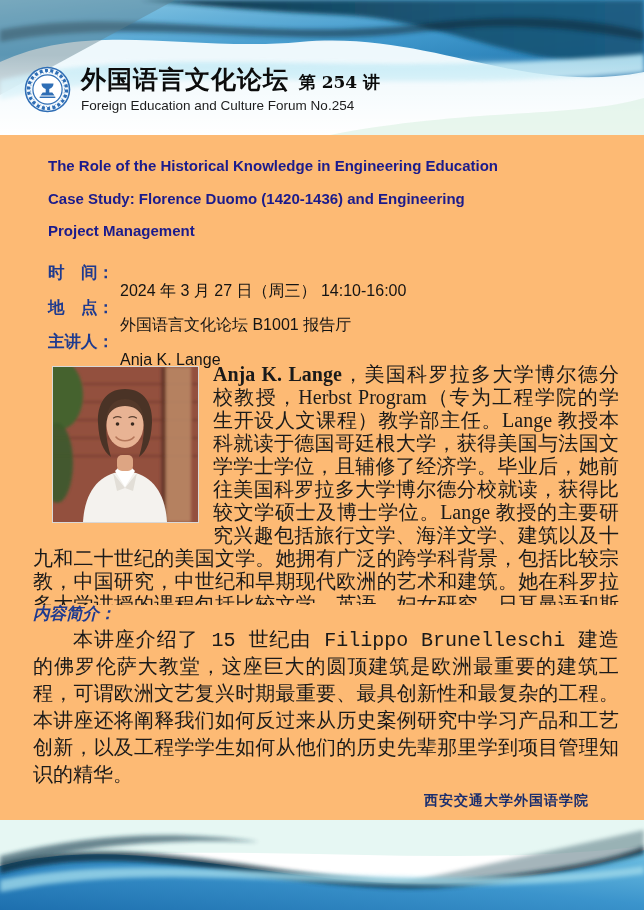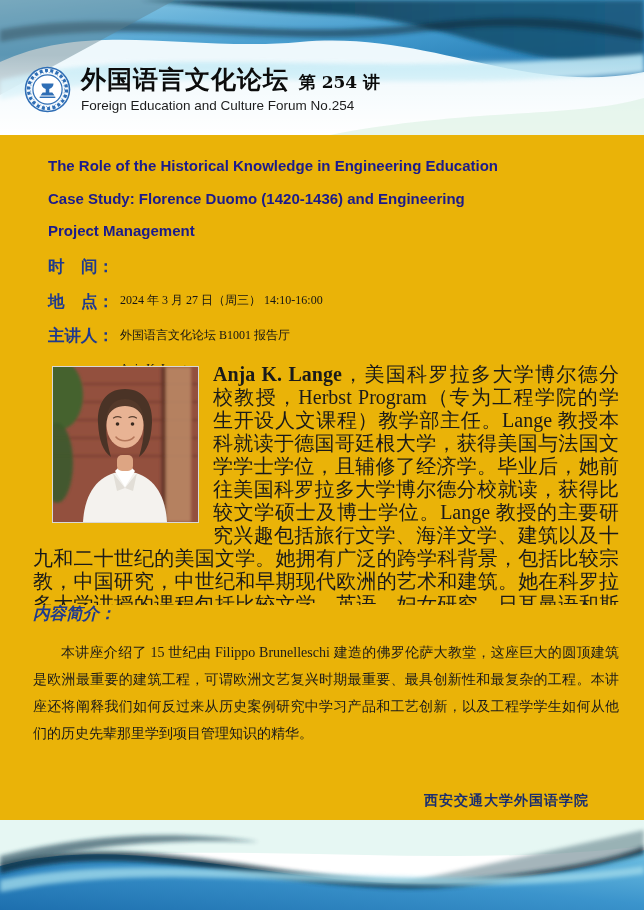--- a/index.html
+++ b/index.html
@@ -1,18 +1,18 @@
 <!DOCTYPE html>
 <html><head>
 <meta charset="utf-8">
 <style>
   html,body{margin:0;padding:0;background:#cfd4d8;}
   .poster{
     position:relative;width:644px;height:910px;margin:0 auto;
-    background:#eab308;overflow:hidden;
+    background:#fdba74;overflow:hidden;
     font-family:"Liberation Sans",sans-serif;
   }
   
   .top-banner{position:absolute;top:0;left:0;width:644px;height:135px;}
   .top-banner svg{display:block;}
   .header-row{
     position:absolute;top:66px;left:24px;display:flex;align-items:center;gap:10px;
   }
   .logo{width:47px;height:47px;flex:0 0 auto;}
   .header-titles{display:flex;flex-direction:column;}
@@ -27,28 +27,28 @@
     font-family:"Liberation Sans",sans-serif;
   }
   
   .lecture-title{
     position:absolute;left:48px;top:150px;width:560px;
     color:#1b1b8c;font-weight:bold;font-size:15px;line-height:32.5px;
     font-family:"Liberation Sans",sans-serif;
   }
   
   .info{position:absolute;left:48px;top:256px;width:560px;}
-  .info-row{display:flex;align-items:flex-start;height:34.5px;}
+  .info-row{display:flex;align-items:center;height:34.5px;}
   .info-label{
     color:#1e3a8f;font-weight:bold;font-size:16.5px;white-space:pre;
     font-family:"DejaVu Serif","Liberation Serif",serif;
   }
   .info-value{
-    color:#141414;font-size:12px;margin-left:6px;
-    font-family:Liberation Serif, serif;
+    color:#141414;font-size:16px;margin-left:6px;
+    font-family:Liberation Sans, sans-serif;
     margin-top:36px;
   }
   
   .bio{
     position:absolute;left:33px;top:363px;width:586px;max-height:242px;overflow:hidden;
     font-size:20px;line-height:23px;color:#1a1a1a;text-align:justify;
     font-family:"Liberation Serif",serif;
   }
   .photo{
     float:left;width:145px;height:155px;margin:4px 15px 3px 20px;
@@ -56,22 +56,22 @@
   }
   .bio b{font-family:"Liberation Serif",serif;}
   
   .abstract{position:absolute;left:33px;top:603px;width:586px;}
   .abstract-heading{
     color:#1e3a8f;font-weight:bold;font-size:16.5px;
     font-family:"DejaVu Serif","Liberation Serif",serif;
     font-style:italic;
   }
   .abstract-body{
-    margin-top:14px;font-size:14px;line-height:27px;color:#1a1a1a;
-    text-align:justify;text-indent:2em;font-family:Liberation Serif, serif;
+    margin-top:2px;font-size:20px;line-height:27px;color:#1a1a1a;
+    text-align:justify;text-indent:2em;font-family:Liberation Mono, monospace;
   }
   
   .organizer{
     position:absolute;right:55px;top:792px;
     color:#1c2f6e;font-weight:bold;font-size:14px;letter-spacing:1px;
     font-family:"DejaVu Serif","Liberation Serif",serif;
   }
   .bottom-banner{position:absolute;bottom:0;left:0;width:644px;height:90px;}
   .bottom-banner svg{display:block;}
 </style>

